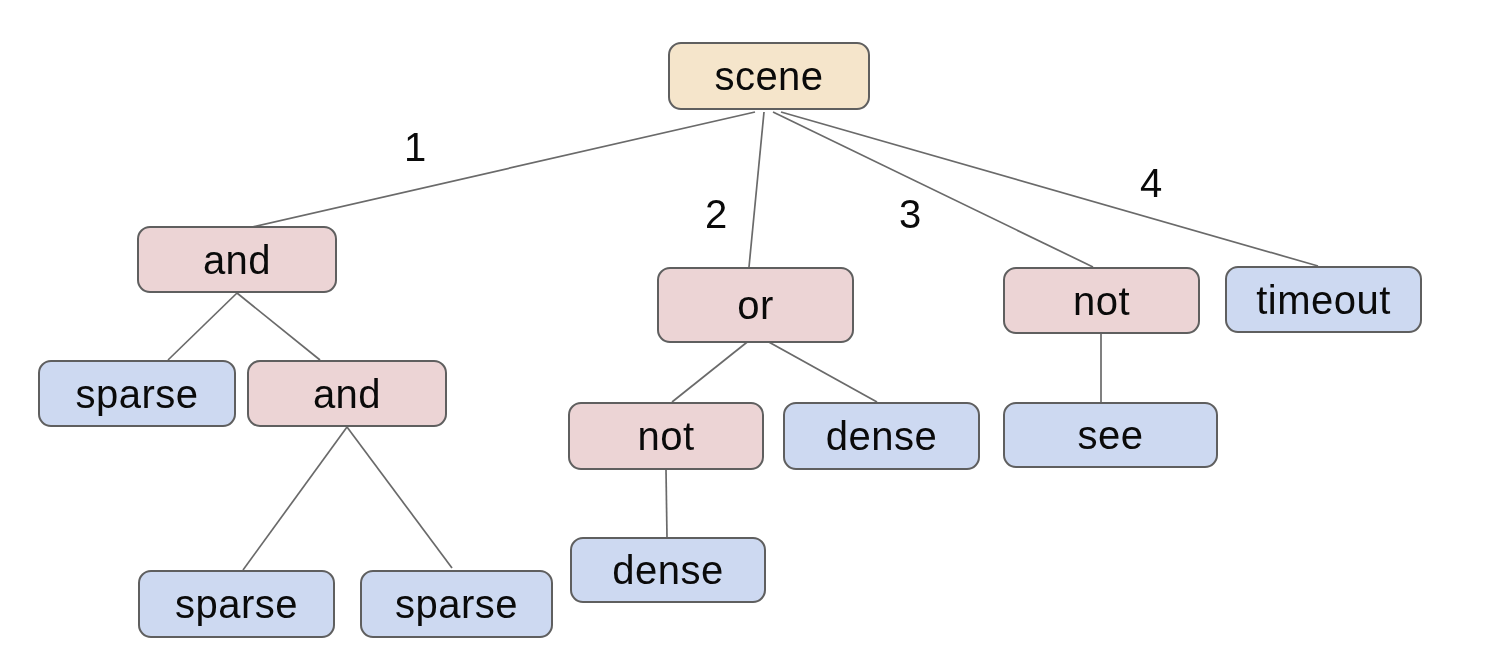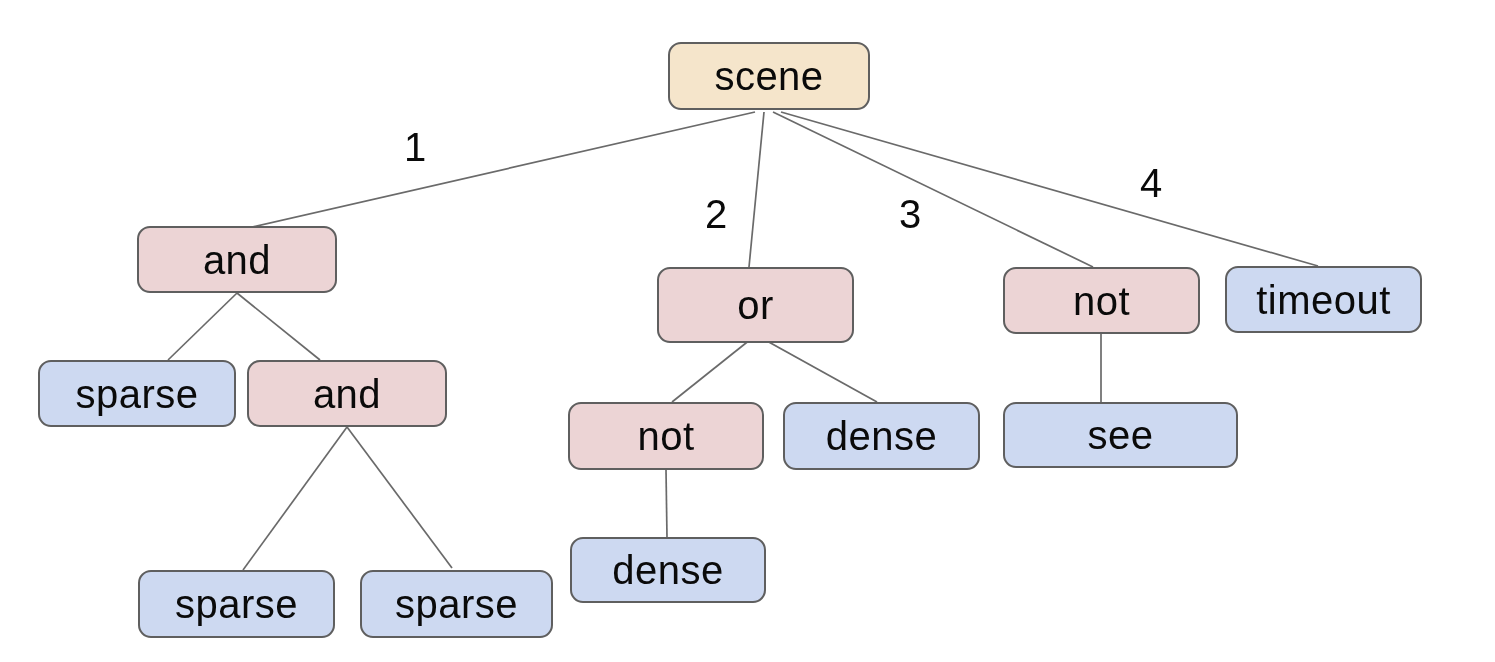--- a/index.html
+++ b/index.html
@@ -104,21 +104,21 @@
   </div>
 
   <div class="node node-operator" style="left:568px; top:402px; width:196px; height:68px;">
     <span>not</span>
   </div>
 
   <div class="node node-leaf" style="left:783px; top:402px; width:197px; height:68px;">
     <span>dense</span>
   </div>
 
-  <div class="node node-leaf" style="left:1003px; top:402px; width:235px; height:66px;">
+  <div class="node node-leaf" style="left:1003px; top:402px; width:215px; height:66px;">
     <span>see</span>
   </div>
 
   <div class="node node-leaf" style="left:570px; top:537px; width:196px; height:66px;">
     <span>dense</span>
   </div>
 
   <div class="node node-leaf" style="left:138px; top:570px; width:197px; height:68px;">
     <span>sparse</span>
   </div>

